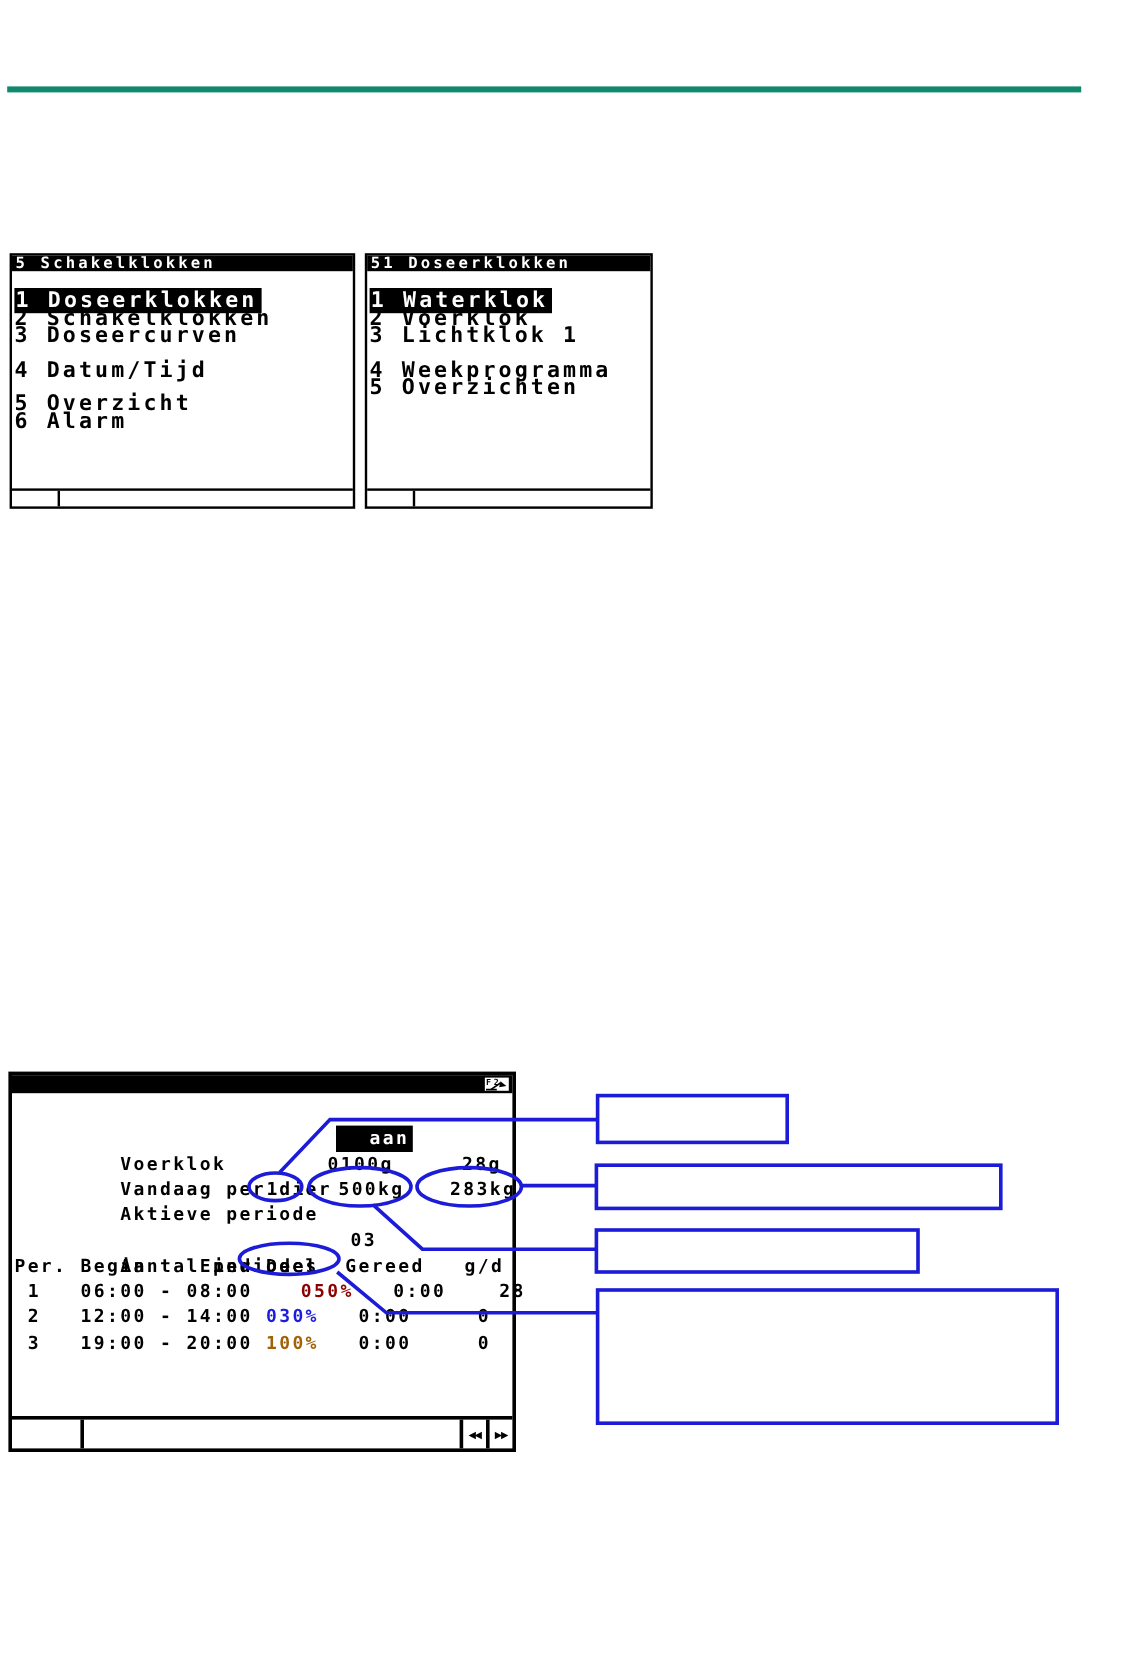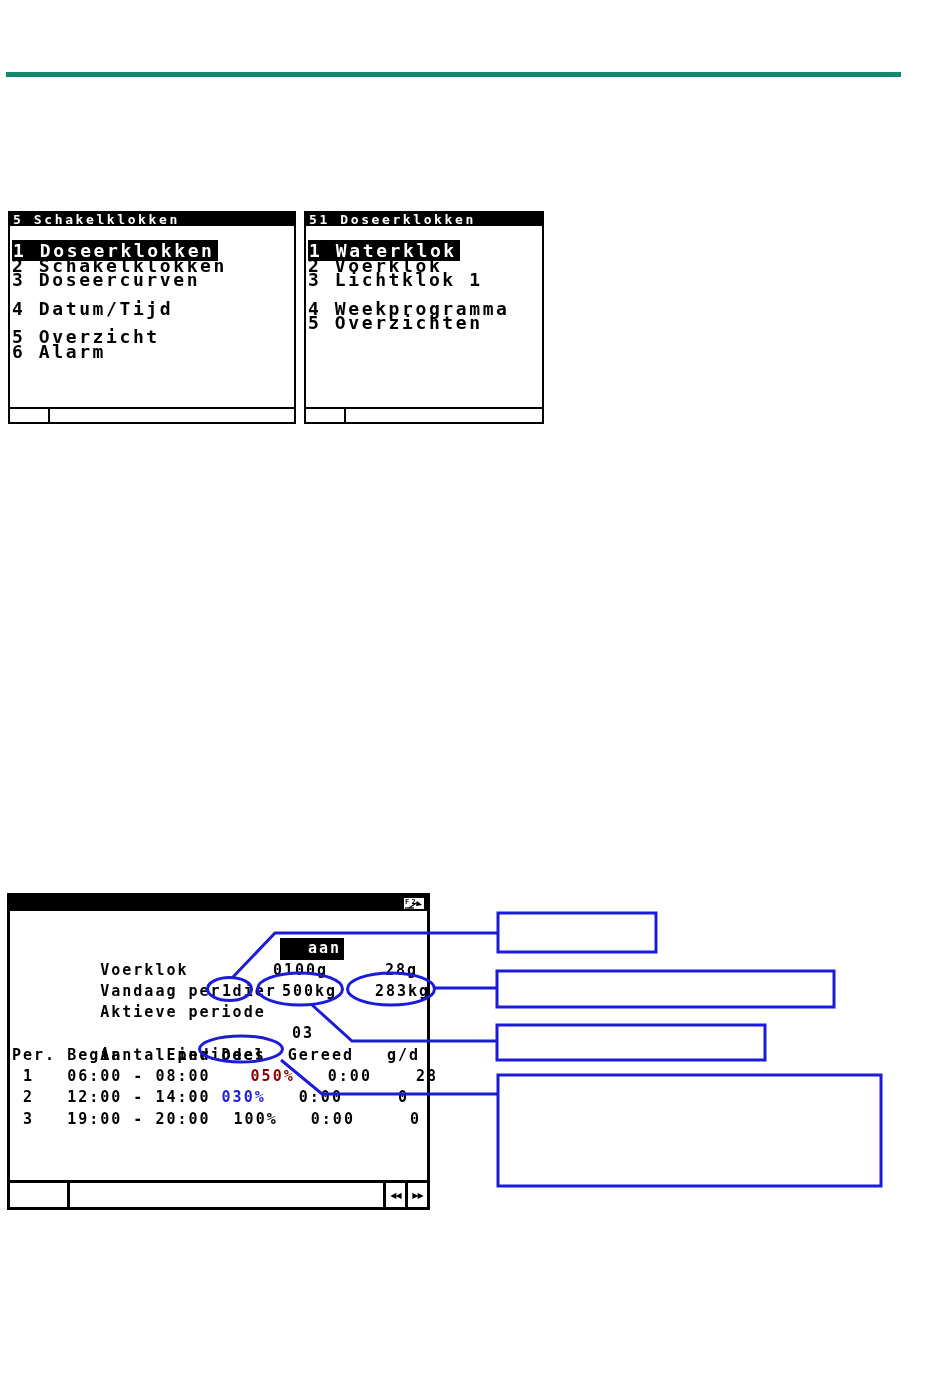--- a/index.html
+++ b/index.html
@@ -116,21 +116,21 @@
         <span class="abs" style="left:363px;">283kg</span>
       </div>
       <div class="s3-line"></div>
       <div class="s3-line">
         <span>Aantal periodes</span>
         <span class="abs" style="left:280px;">03</span>
       </div>
       <div class="s3-line">Per. Begin    Eind Deel  Gereed   g/d</div>
       <div class="s3-line"><span> 1   06:00 - 08:00 </span><span style="color: rgb(139, 0, 0); padding-left: 29px;">050%</span><span>   0:00    28</span></div>
       <div class="s3-line"><span> 2   12:00 - 14:00 </span><span style="color: rgb(28, 28, 224);">030%</span><span>   0:00     0</span></div>
-      <div class="s3-line"><span> 3   19:00 - 20:00 </span><span style="color: #000000; margin-left: 12px;">100%</span><span>   0:00     0</span></div>
+      <div class="s3-line"><span> 3   19:00 - 20:00 </span><span style="color: #a16207;">100%</span><span>   0:00     0</span></div>
     </div>
     <div class="s3-status">
       <div class="s3-c1"></div>
       <div class="s3-c2"></div>
       <div class="s3-pg first">◀◀</div>
       <div class="s3-pg">▶▶</div>
     </div>
   </div>
 
   <svg class="overlay" width="950" height="1378" viewBox="0 0 950 1378">

